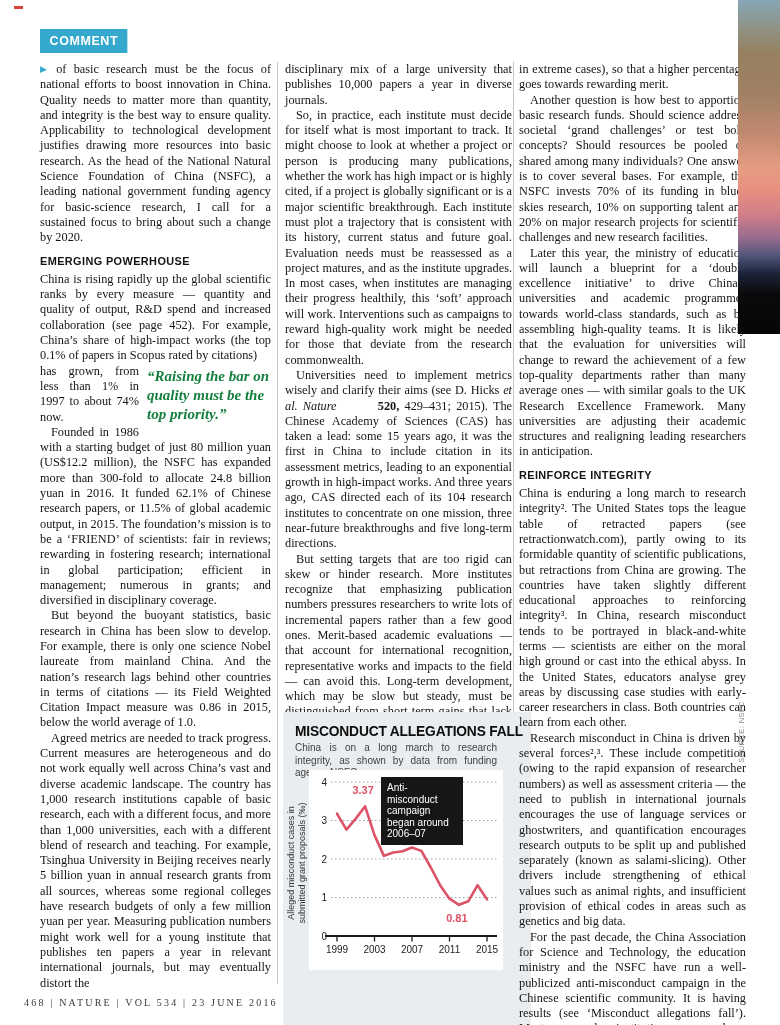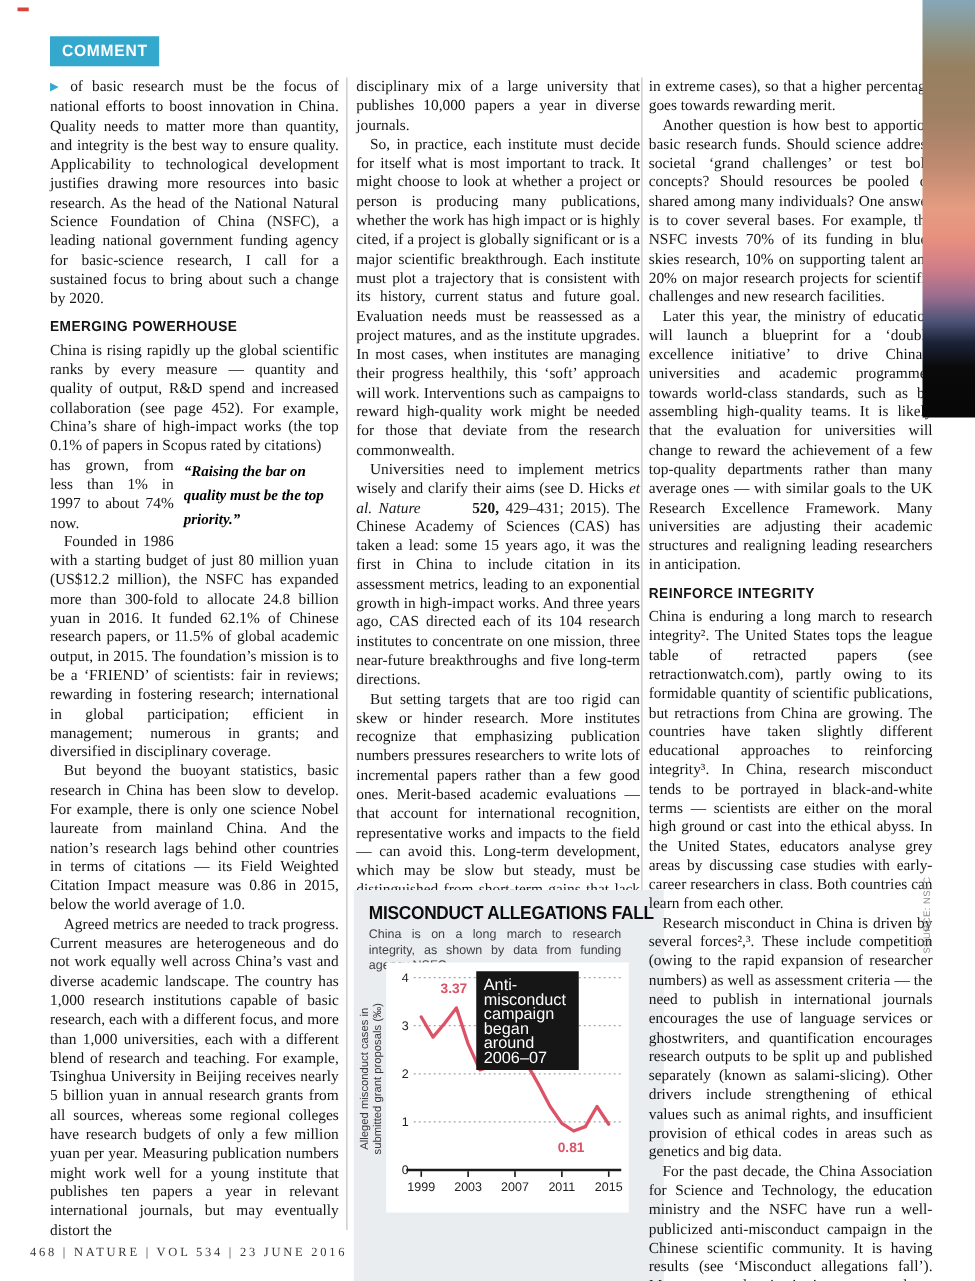--- a/index.html
+++ b/index.html
@@ -13,37 +13,37 @@
   .rule1{left:277px;} .rule2{left:513px;}
   .col{position:absolute;top:62px;width:231px;font-size:12.3px;line-height:15.3px;
        text-align:justify;hyphens:auto;}
   .col1{left:40px;} .col2{left:285px;width:227px;} .col3{left:519px;width:227px;}
   .body-p{margin:0;}
   .indent{text-indent:11px;}
   .cont-arrow{color:#35a9cd;font-size:9px;vertical-align:1px;margin-right:5px;font-family:"DejaVu Sans",sans-serif;}
   .sec-head{font-family:"Liberation Sans",sans-serif;font-weight:bold;font-size:11.5px;
             letter-spacing:.4px;margin:8px 0 3px;text-align:left;transform:scaleX(.95);transform-origin:left;}
   .quote-wrap{overflow:visible;}
-  .pull-quote{float:right;width:124px;margin:3px 0 2px 8px;color:#000000;
-              font-size:12px;line-height:19px;font-weight:bold;font-style:italic;text-align:left;}
+  .pull-quote{float:right;width:124px;margin:3px 0 2px 8px;color:#15803d;
+              font-size:15px;line-height:19px;font-weight:bold;font-style:italic;text-align:left;}
   .it{font-style:italic;} .bd{font-weight:bold;margin-left:36px;}
   
   .chart-box{position:absolute;left:283px;top:712px;width:228px;height:336px;background:#e9edf0;padding-left:20px;}
   .chart-title{position:absolute;left:12px;top:10px;font-family:"Liberation Sans",sans-serif;
                font-weight:bold;font-size:15px;letter-spacing:-.2px;color:#0d0d0d;
                transform:scaleX(.92);transform-origin:left;white-space:nowrap;}
   .chart-sub{position:absolute;left:12px;top:30px;width:202px;font-family:"Liberation Sans",sans-serif;
              font-size:10px;line-height:12.5px;color:#3f3f3f;text-align:justify;}
   .chart-panel{position:absolute;left:26px;top:58px;width:194px;height:200px;background:#fff;}
   .chart-panel svg{overflow:visible;display:block;}
   .chart-ylabel{position:absolute;left:-76px;top:140px;width:180px;height:22px;
                 transform:rotate(-90deg);text-align:center;font-family:"Liberation Sans",sans-serif;
                 font-size:9px;line-height:10.5px;color:#333;}
   .chart-callout{position:absolute;left:72px;top:7px;width:70px;background:#161616;color:#fff;
-                 font-family:"Liberation Sans",sans-serif;font-size:13px;line-height:11.5px;
+                 font-family:"Liberation Sans",sans-serif;font-size:10px;line-height:11.5px;
                  padding:5px 6px;text-align:left;}
   
   .photo-strip{position:absolute;left:738px;top:0;width:42px;height:334px;
     background:linear-gradient(180deg,#86a7b8 0%,#8f9486 8%,#96805f 16%,#a08064 28%,
       #c08a70 40%,#e59c82 50%,#e8907f 57%,#d27e88 64%,#9a6d8e 71%,#4c5377 77%,
       #1b2338 82%,#0a0a0a 88%,#060606 100%);}
   .source-credit{position:absolute;left:702px;top:727px;width:80px;height:10px;
                  transform:rotate(-90deg);font-family:"Liberation Sans",sans-serif;
                  font-size:7.5px;letter-spacing:.4px;color:#8a8a8a;text-align:center;}
   .footer{position:absolute;left:24px;top:997px;font-family:"Liberation Serif",serif;

